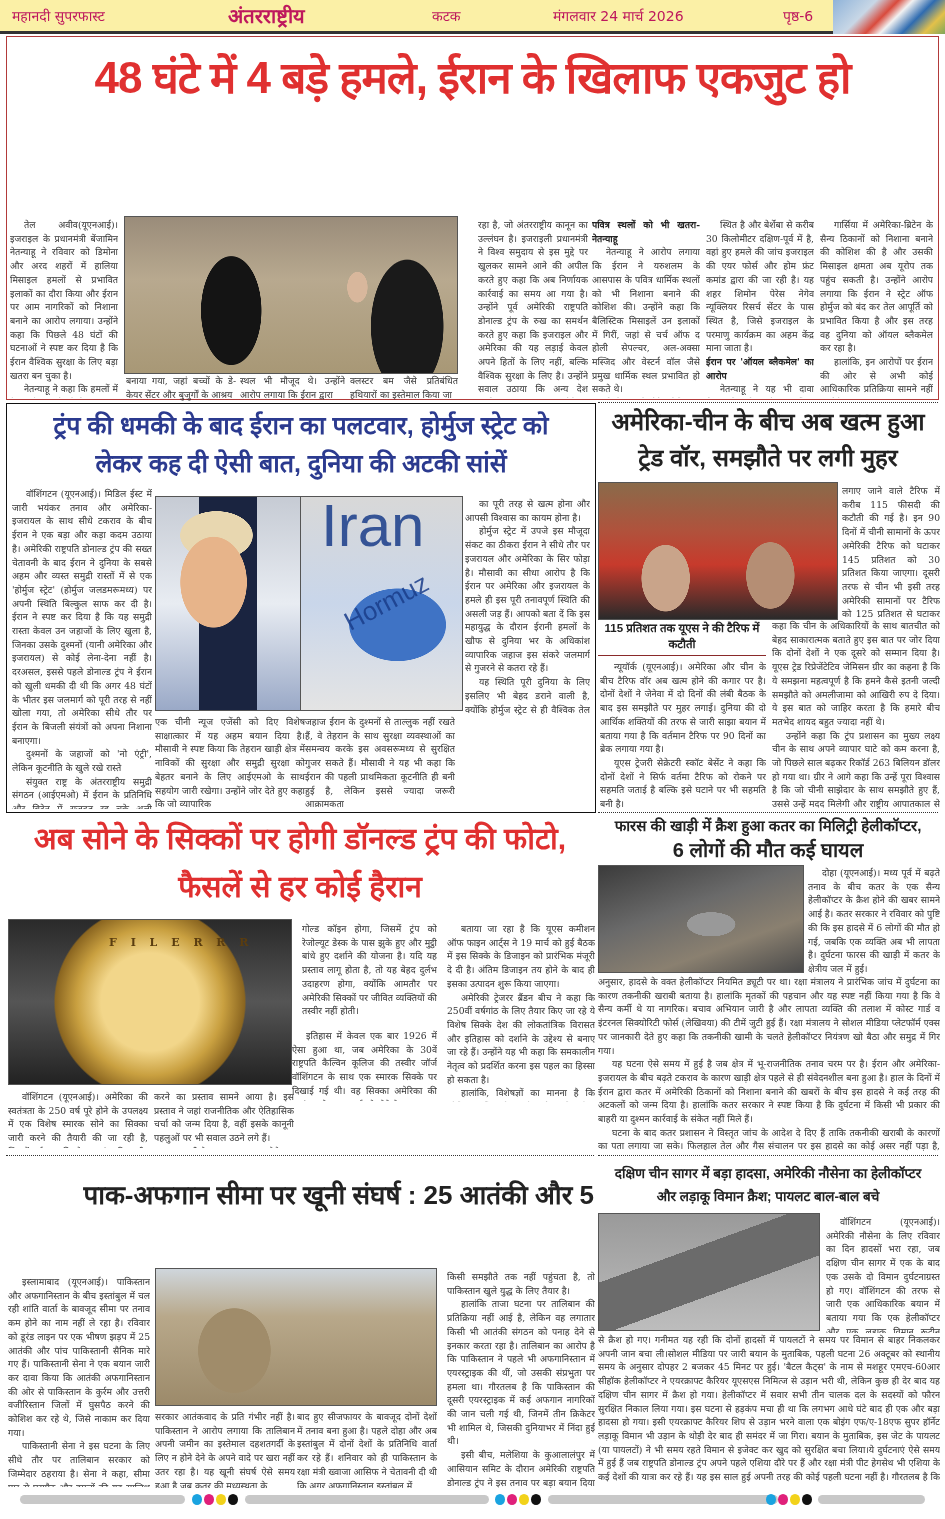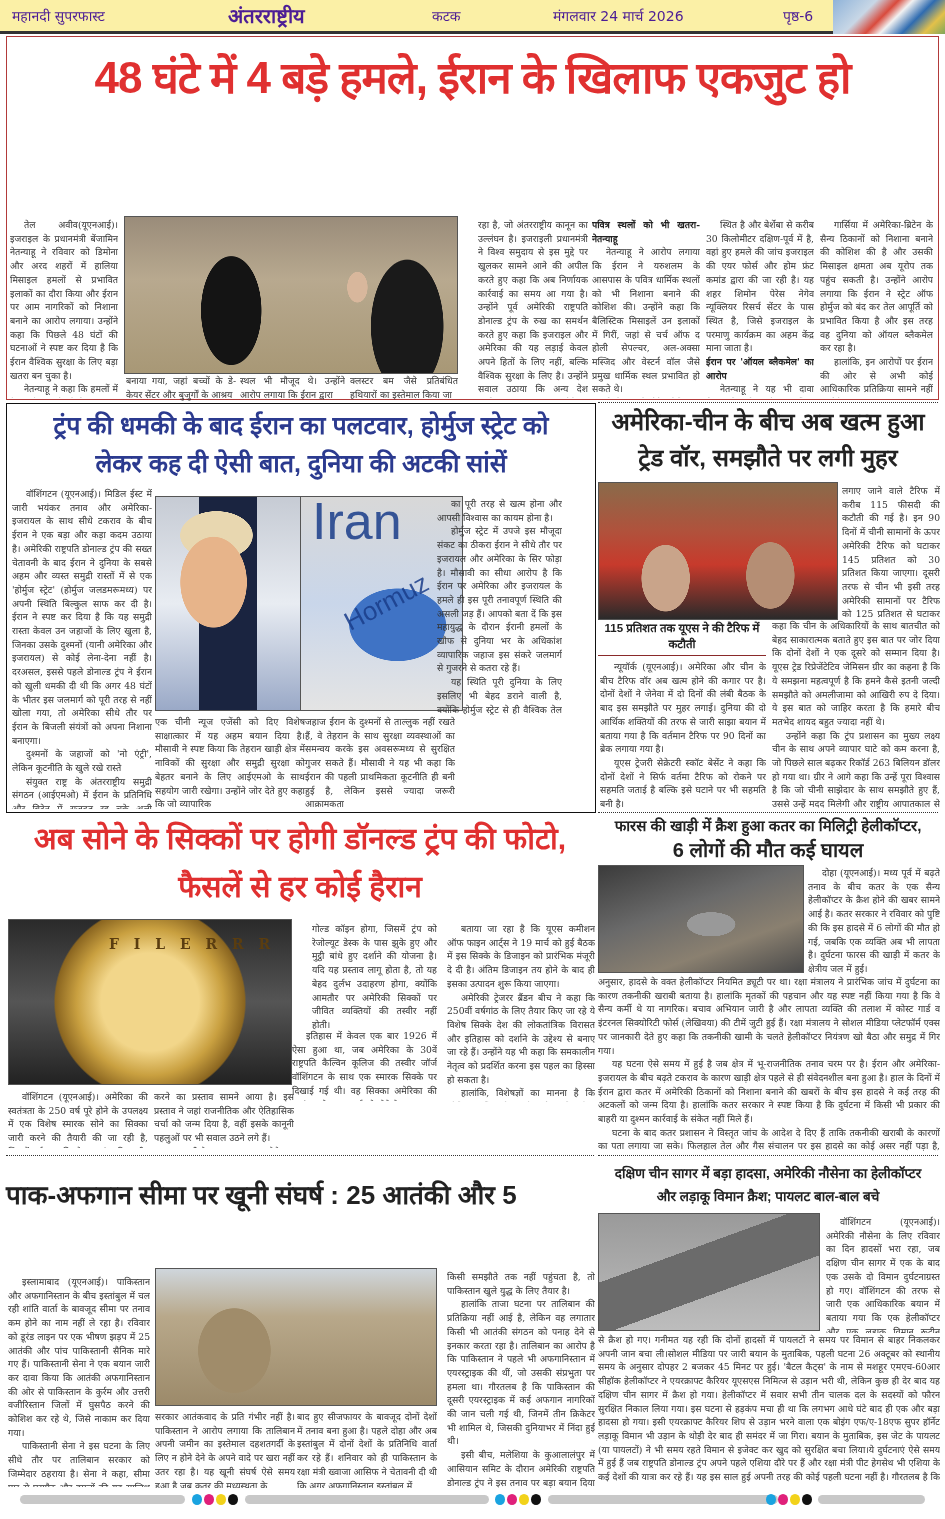--- a/index.html
+++ b/index.html
@@ -1,19 +1,19 @@
 <!DOCTYPE html>
 <html><head>
 <meta charset="utf-8">
 <style>
 *{box-sizing:border-box;margin:0;padding:0}
 body{width:945px;height:1519px;background:#fff;font-family:"DejaVu Sans",sans-serif;color:#222;overflow:hidden;position:relative}
 .abs{position:absolute}
 .header{left:0;top:0;width:945px;height:34px;background:#fbf0a6;border-bottom:3px solid #333}
-.header span{position:absolute;top:6px;font-size:14px;color:#4c1d95}
+.header span{position:absolute;top:6px;font-size:14px;color:#be185d}
 .header .section{font-size:20px;font-weight:bold;top:2px}
 .flagimg{position:absolute;right:0;top:0;width:112px;height:34px;background:linear-gradient(135deg,#8fb3d9 0%,#c8d7e6 30%,#d94a3c 45%,#f2f2f2 55%,#2e6bb0 70%,#e3c14a 85%,#7fa65a 100%)}
 .box1{left:6px;top:36px;width:933px;height:364px;border:1.5px solid #b23a3a}
 .h1{font-family:"Liberation Sans",sans-serif;font-weight:bold;color:#e03030;text-align:center;font-size:44px;line-height:74px;letter-spacing:-1px}
 .col{position:absolute;font-family:"DejaVu Serif",serif;font-size:9.2px;line-height:13.7px;text-align:justify;color:#333;overflow:hidden}
 .col p{text-indent:14px}
 .sub{font-weight:bold;color:#222;text-indent:0 !important}
 .photo{position:absolute;overflow:hidden;border:1px solid #555}
 .netanyahu{background:
  radial-gradient(ellipse 40px 60px at 70% 45%,#d8b79c 0 25%,transparent 26%),
@@ -38,21 +38,21 @@
  radial-gradient(ellipse 40px 55px at 72% 68%,#b58e74 0 60%,transparent 61%),
  linear-gradient(180deg,#8a6a4a 0%,#b0523c 35%,#c73a2c 60%,#2a2a2a 100%)}
 .dividerdots{border-top:1.5px dotted #333}
 .h3{font-family:"Liberation Sans",sans-serif;font-weight:bold;color:#e03030;text-align:center;font-size:30px;line-height:48px}
 .coin{background:
  radial-gradient(circle at 50% 50%,#f2d68a 0 30%,#c9a040 45%,#8a6520 58%,transparent 59%),
  linear-gradient(180deg,#2a2a2a 0%,#555 50%,#222 100%)}
 .fireimg{background:
  radial-gradient(ellipse 40px 20px at 55% 55%,#999 0 60%,transparent 61%),
  linear-gradient(160deg,#3b3b3b 0%,#6a6a6a 40%,#8a8070 70%,#4a4a4a 100%)}
-.h4{font-family:"Liberation Sans",sans-serif;font-weight:bold;color:#222;text-align:left;font-size:26px;line-height:44px}
+.h4{font-family:"Liberation Sans",sans-serif;font-weight:bold;color:#222;text-align:right;font-size:26px;line-height:44px}
 .soldier{background:
  radial-gradient(ellipse 60px 70px at 28% 60%,#a08c6a 0 60%,transparent 61%),
  linear-gradient(180deg,#cfd6dc 0%,#b8a88a 35%,#9c8a6a 100%)}
 .carrier{background:
  linear-gradient(160deg,transparent 0 35%,#6b6b6b 35% 62%,transparent 62%),
  linear-gradient(180deg,#9a9a9a 0%,#bdbdbd 100%)}
 .footer{left:20px;top:1493px;width:905px;height:12px}
 .pill{position:absolute;top:2px;height:9px;background:#c8c8c8;border-radius:5px}
 .dot{position:absolute;top:1px;width:10px;height:11px;border-radius:50%}
 .caption-strip{position:absolute;font-family:"DejaVu Serif",serif;font-size:9.2px;line-height:13.7px;color:#333;text-align:justify;overflow:hidden}
@@ -100,24 +100,24 @@
   <div class="h2" style="margin-top:2px">ट्रंप की धमकी के बाद ईरान का पलटवार, होर्मुज स्ट्रेट को</div>
   <div class="h2">लेकर कह दी ऐसी बात, दुनिया की अटकी सांसें</div>
 </div>
 <div class="col" style="left:12px;top:487px;width:140px;height:322px">
   <p>वॉशिंगटन (यूएनआई)। मिडिल ईस्ट में जारी भयंकर तनाव और अमेरिका-इजरायल के साथ सीधे टकराव के बीच ईरान ने एक बड़ा और कड़ा कदम उठाया है। अमेरिकी राष्ट्रपति डोनाल्ड ट्रंप की सख्त चेतावनी के बाद ईरान ने दुनिया के सबसे अहम और व्यस्त समुद्री रास्तों में से एक 'होर्मुज स्ट्रेट' (होर्मुज जलडमरूमध्य) पर अपनी स्थिति बिल्कुल साफ कर दी है। ईरान ने स्पष्ट कर दिया है कि यह समुद्री रास्ता केवल उन जहाजों के लिए खुला है, जिनका उसके दुश्मनों (यानी अमेरिका और इजरायल) से कोई लेना-देना नहीं है। दरअसल, इससे पहले डोनाल्ड ट्रंप ने ईरान को खुली धमकी दी थी कि अगर 48 घंटों के भीतर इस जलमार्ग को पूरी तरह से नहीं खोला गया, तो अमेरिका सीधे तौर पर ईरान के बिजली संयंत्रों को अपना निशाना बनाएगा।</p>
   <p>दुश्मनों के जहाजों को 'नो एंट्री', लेकिन कूटनीति के खुले रखे रास्ते</p>
   <p>संयुक्त राष्ट्र के अंतरराष्ट्रीय समुद्री संगठन (आईएमओ) में ईरान के प्रतिनिधि और ब्रिटेन में राजदूत रह चुके अली मौसावी ने</p>
 </div>
 <div class="photo trump1" style="left:155px;top:496px;width:146px;height:215px"></div>
 <div class="photo hormuz" style="left:301px;top:496px;width:162px;height:215px;border-left:none">
-  <span style="left:11px;top:-6px;font-size:52px">Iran</span>
+  <span style="left:20px;top:-6px;font-size:60px">Iran</span>
   <span style="left:40px;top:90px;font-size:26px;transform:rotate(-28deg)">Hormuz</span>
 </div>
-<div class="col" style="left:437px;top:497px;width:125px;height:220px">
+<div class="col" style="left:465px;top:497px;width:125px;height:220px">
   <p>का पूरी तरह से खत्म होना और आपसी विश्वास का कायम होना है।</p>
   <p>होर्मुज स्ट्रेट में उपजे इस मौजूदा संकट का ठीकरा ईरान ने सीधे तौर पर इजरायल और अमेरिका के सिर फोड़ा है। मौसावी का सीधा आरोप है कि ईरान पर अमेरिका और इजरायल के हमले ही इस पूरी तनावपूर्ण स्थिति की असली जड़ हैं। आपको बता दें कि इस महायुद्ध के दौरान ईरानी हमलों के खौफ से दुनिया भर के अधिकांश व्यापारिक जहाज इस संकरे जलमार्ग से गुजरने से कतरा रहे हैं।</p>
   <p>यह स्थिति पूरी दुनिया के लिए इसलिए भी बेहद डराने वाली है, क्योंकि होर्मुज स्ट्रेट से ही वैश्विक तेल और द्रवीकृत प्राकृतिक गैस (एलएनजी) की कुल आपूर्ति का लगभग 20 प्रतिशत हिस्सा गुजरता है। ऐसे में इस रास्ते के बाधित होने से पूरी दुनिया की अर्थव्यवस्था पर एक भयंकर ऊर्जा संकट गहराने का बड़ा खतरा मंडराने लगा है।</p>
 </div>
 <div class="caption-strip" style="left:155px;top:715px;width:150px;height:96px">एक चीनी न्यूज एजेंसी को दिए विशेष साक्षात्कार में यह अहम बयान दिया है। मौसावी ने स्पष्ट किया कि तेहरान खाड़ी क्षेत्र में नाविकों की सुरक्षा और समुद्री सुरक्षा को बेहतर बनाने के लिए आईएमओ के साथ सहयोग जारी रखेगा। उन्होंने जोर देते हुए कहा कि जो व्यापारिक</div>
 <div class="caption-strip" style="left:305px;top:715px;width:150px;height:96px">जहाज ईरान के दुश्मनों से ताल्लुक नहीं रखते हैं, वे तेहरान के साथ सुरक्षा व्यवस्थाओं का समन्वय करके इस अवसरूमध्य से सुरक्षित गुजर सकते हैं। मौसावी ने यह भी कहा कि ईरान की पहली प्राथमिकता कूटनीति ही बनी हुई है, लेकिन इससे ज्यादा जरूरी आक्रामकता</div>
 
 <div class="abs dividerdots" style="left:598px;top:402px;width:340px"></div>
 <div class="abs sect-right-h" style="left:598px;top:404px;width:340px;font-size:24px;line-height:36px">अमेरिका-चीन के बीच अब खत्म हुआ</div>
 <div class="abs sect-right-h" style="left:598px;top:440px;width:340px;font-size:24px;line-height:36px">ट्रेड वॉर, समझौते पर लगी मुहर</div>
@@ -132,23 +132,23 @@
 <div class="col" style="left:772px;top:619px;width:168px;height:192px">
   <p style="text-indent:0">कहा कि चीन के अधिकारियों के साथ बातचीत को बेहद साकारात्मक बताते हुए इस बात पर जोर दिया कि दोनों देशों ने एक दूसरे को सम्मान दिया है। यूएस ट्रेड रिप्रेजेंटेटिव जेमिसन ग्रीर का कहना है कि ये समझना महत्वपूर्ण है कि हमने कैसे इतनी जल्दी समझौते को अमलीजामा को आखिरी रुप दे दिया। ये इस बात को जाहिर करता है कि हमारे बीच मतभेद शायद बहुत ज्यादा नहीं थे।</p>
   <p>उन्होंने कहा कि ट्रंप प्रशासन का मुख्य लक्ष्य चीन के साथ अपने व्यापार घाटे को कम करना है, जो पिछले साल बढ़कर रिकॉर्ड 263 बिलियन डॉलर हो गया था। ग्रीर ने आगे कहा कि उन्हें पूरा विश्वास है कि जो चीनी साझेदार के साथ समझौते हुए हैं, उससे उन्हें मदद मिलेगी और राष्ट्रीय आपातकाल से उबरने में मदद मिलेगी।</p>
 </div>
 
 <div class="abs" style="left:6px;top:815px;width:588px">
   <div class="h3">अब सोने के सिक्कों पर होगी डॉनल्ड ट्रंप की फोटो,</div>
   <div class="h3">फैसलें से हर कोई हैरान</div>
 </div>
 <div class="photo coin" style="left:8px;top:919px;width:284px;height:166px">
-  <div style="position:absolute;left:100px;top:16px;font-family:'DejaVu Serif',serif;font-weight:bold;color:#5a3d10;font-size:14px;letter-spacing:5px">F I L E R R R</div>
-</div>
-<div class="col" style="left:292px;top:922px;width:145px;height:108px;padding-left:20px">
+  <div style="position:absolute;left:100px;top:16px;font-family:'DejaVu Serif',serif;font-weight:bold;color:#5a3d10;font-size:11px;letter-spacing:5px">F I L E R R R</div>
+</div>
+<div class="col" style="left:292px;top:922px;width:145px;height:108px;padding-left:10px">
   <p style="text-indent:0">गोल्ड कॉइन होगा, जिसमें ट्रंप को रेजोल्यूट डेस्क के पास झुके हुए और मुट्ठी बांधे हुए दर्शाने की योजना है। यदि यह प्रस्ताव लागू होता है, तो यह बेहद दुर्लभ उदाहरण होगा, क्योंकि आमतौर पर अमेरिकी सिक्कों पर जीवित व्यक्तियों की तस्वीर नहीं होती।</p>
 </div>
 <div class="col" style="left:292px;top:1029px;width:145px;height:72px;padding-left:0">
   <p>इतिहास में केवल एक बार 1926 में ऐसा हुआ था, जब अमेरिका के 30वें राष्ट्रपति कैल्विन कूलिज की तस्वीर जॉर्ज वॉशिंगटन के साथ एक स्मारक सिक्के पर दिखाई गई थी। वह सिक्का अमेरिका की स्वतंत्रता के 150 वर्ष पूरे होने के अवसर पर जारी किया गया था।</p>
 </div>
 <div class="col" style="left:447px;top:922px;width:148px;height:180px">
   <p>बताया जा रहा है कि यूएस कमीशन ऑफ फाइन आर्ट्स ने 19 मार्च को हुई बैठक में इस सिक्के के डिजाइन को प्रारंभिक मंजूरी दे दी है। अंतिम डिजाइन तय होने के बाद ही इसका उत्पादन शुरू किया जाएगा।</p>
   <p>अमेरिकी ट्रेजरर ब्रैंडन बीच ने कहा कि 250वीं वर्षगांठ के लिए तैयार किए जा रहे ये विशेष सिक्के देश की लोकतांत्रिक विरासत और इतिहास को दर्शाने के उद्देश्य से बनाए जा रहे हैं। उन्होंने यह भी कहा कि समकालीन नेतृत्व को प्रदर्शित करना इस पहल का हिस्सा हो सकता है।</p>
   <p>हालांकि, विशेषज्ञों का मानना है कि जीवित व्यक्ति की तस्वीर को आधिकारिक सिक्के पर दर्शाने को लेकर अमेरिकी कानून और परंपराएं स्पष्ट हैं, ऐसे में इस प्रस्ताव पर आगे भी बहस जारी रहने की संभावना है।</p>
 </div>

